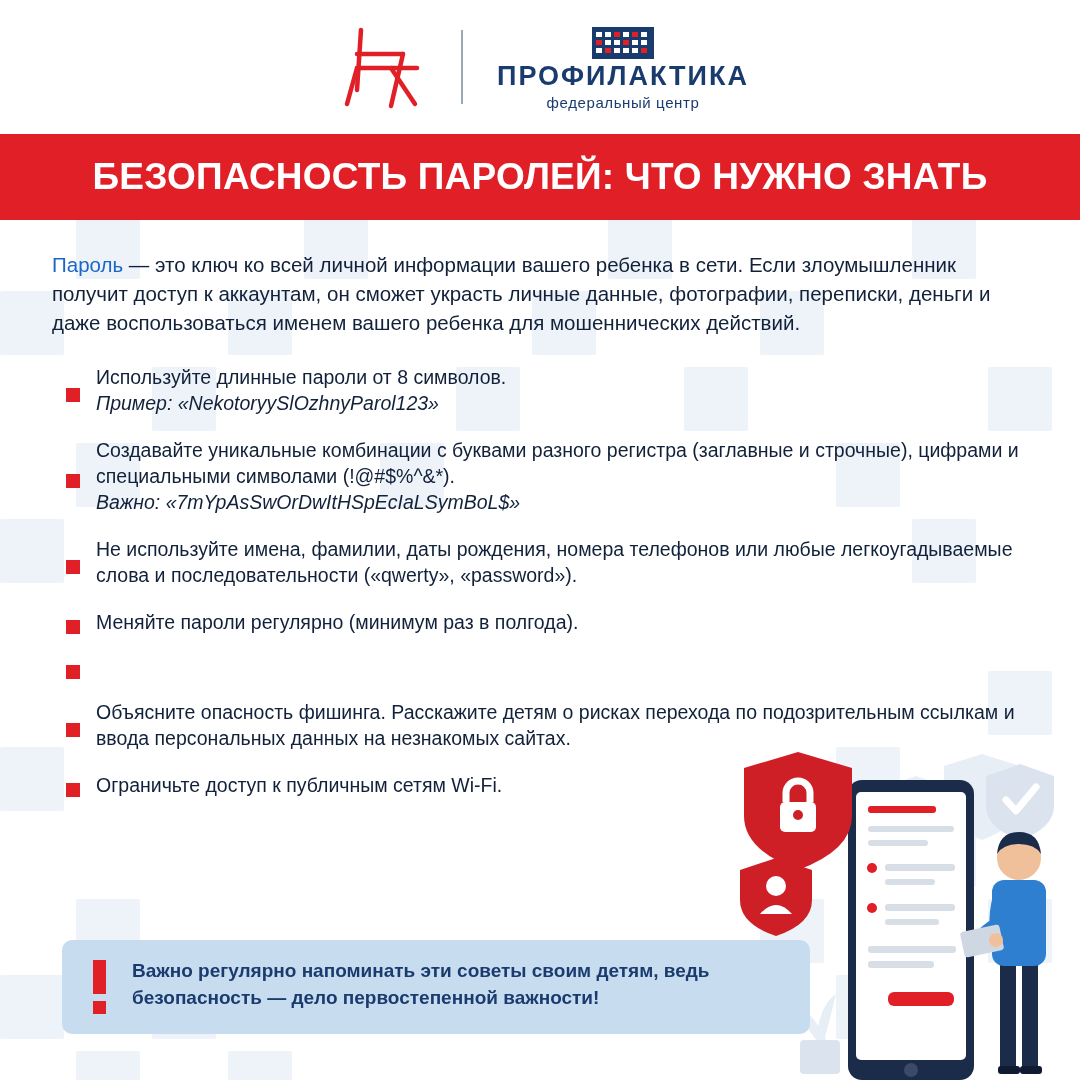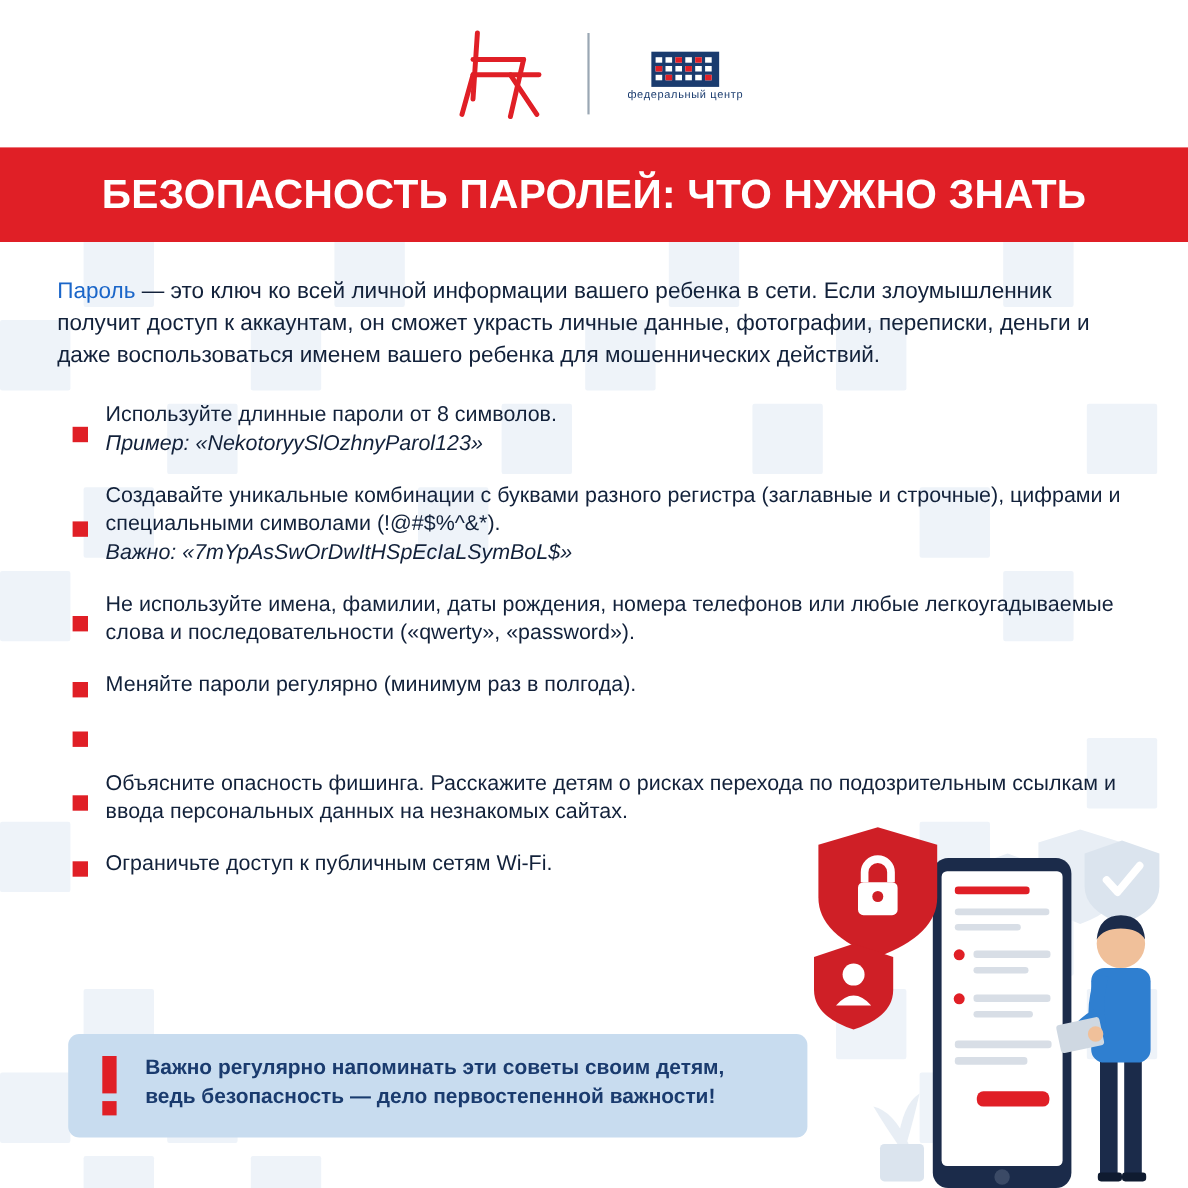--- a/index.html
+++ b/index.html
@@ -52,21 +52,21 @@
     gap: 2px;
   }
   .logo-mark { width: 62px; height: 36px; }
   .logo-title {
     font-size: 27px;
     font-weight: bold;
     letter-spacing: 2.0px;
     color: #1a3b6e;
   }
   .logo-sub {
-    font-size: 10px;
+    font-size: 15px;
     color: #1a3b6e;
     letter-spacing: 0.6px;
   }
 
   
   .title-bar {
     position: relative;
     z-index: 3;
     background: #e01f26;
     height: 86px;
@@ -120,21 +120,21 @@
   }
   .tip-text .ex {
     display: block;
     font-style: italic;
   }
 
   
   .note {
     position: absolute;
     left: 62px; bottom: 46px;
-    width: 672px;
+    width: 748px;
     background: #c8dcef;
     border-radius: 10px;
     padding: 18px 26px 20px 24px;
     display: flex;
     gap: 20px;
     align-items: flex-start;
     z-index: 4;
   }
   .note-excl {
     flex: none;
@@ -242,20 +242,21 @@
         </g>
         <g fill="#e01f26">
           <rect x="22" y="9" width="6" height="5"></rect>
             <rect x="31" y="17" width="6" height="5"></rect>
           <rect x="13" y="25" width="6" height="5"></rect>
             <rect x="40" y="9" width="6" height="5"></rect>
           <rect x="49" y="25" width="6" height="5"></rect>
             <rect x="4" y="17" width="6" height="5"></rect>
         </g>
       </svg>
+      <div class="logo-title">ПРОФИЛАКТИКА</div>
       <div class="logo-sub">федеральный центр</div>
     </div>
   </div>
 
   <div class="title-bar">
     <h1>БЕЗОПАСНОСТЬ ПАРОЛЕЙ: ЧТО НУЖНО ЗНАТЬ</h1>
   </div>
 
   <div class="content">
     <p class="lead">

